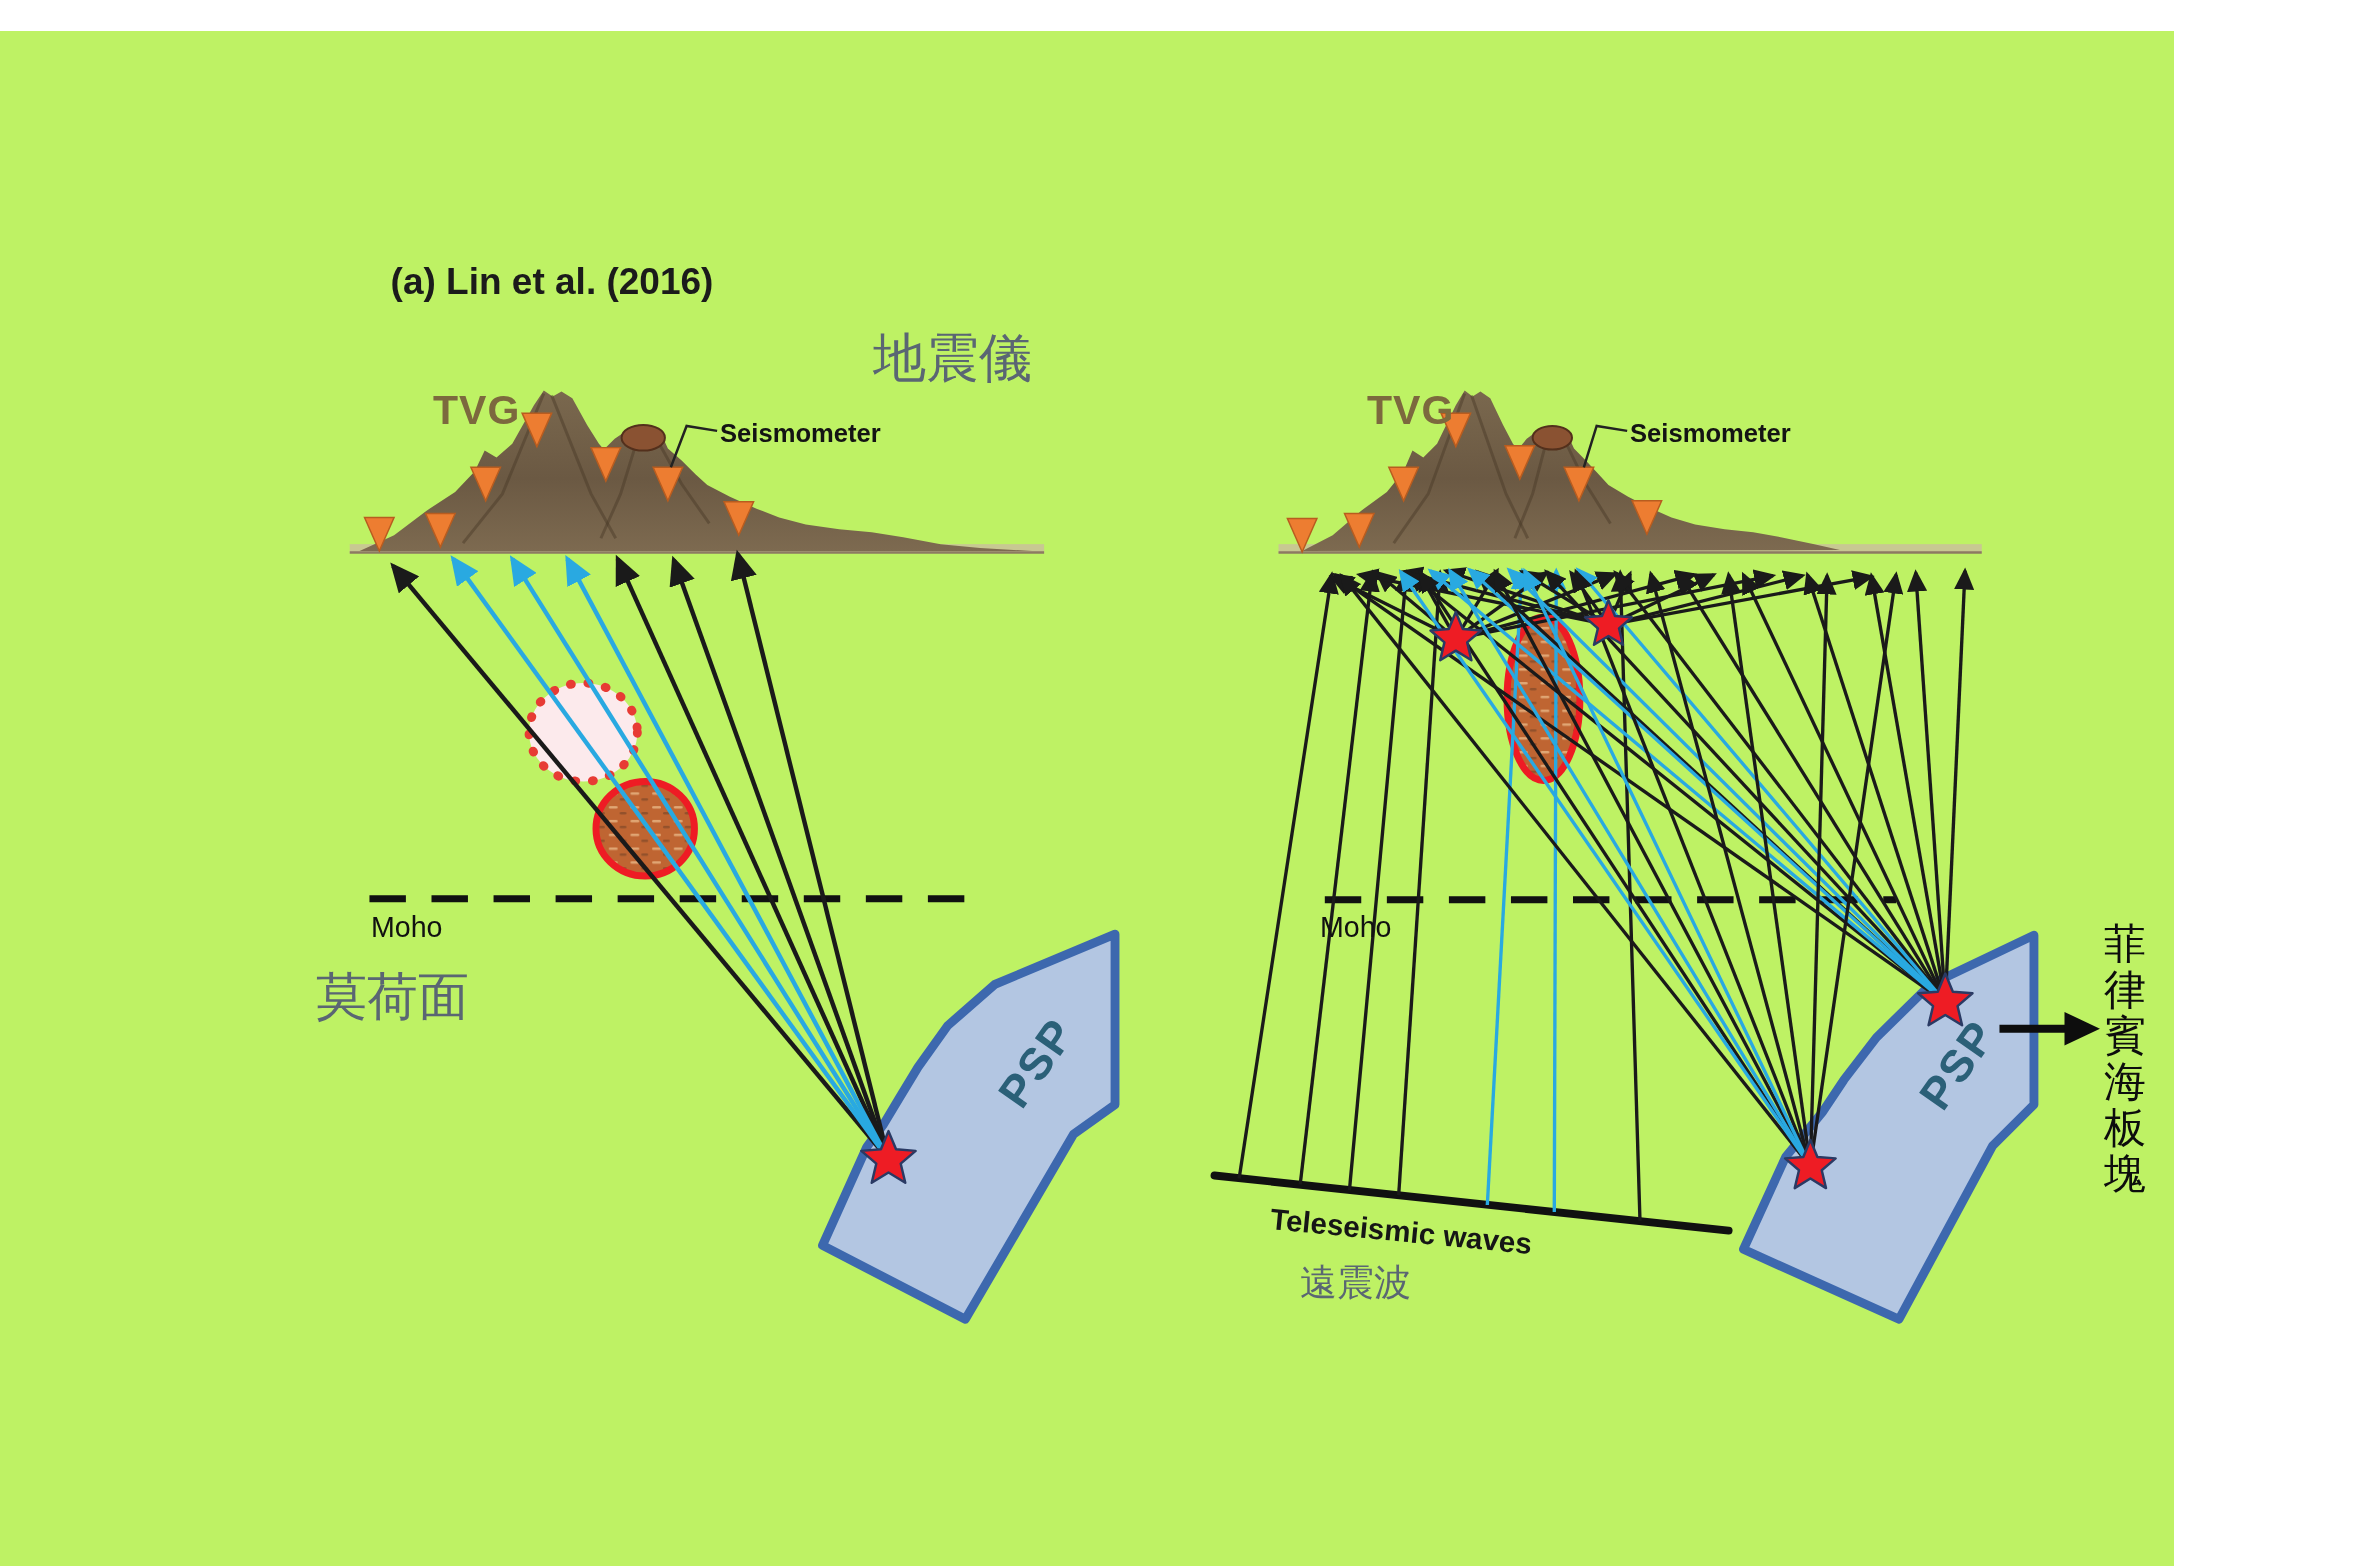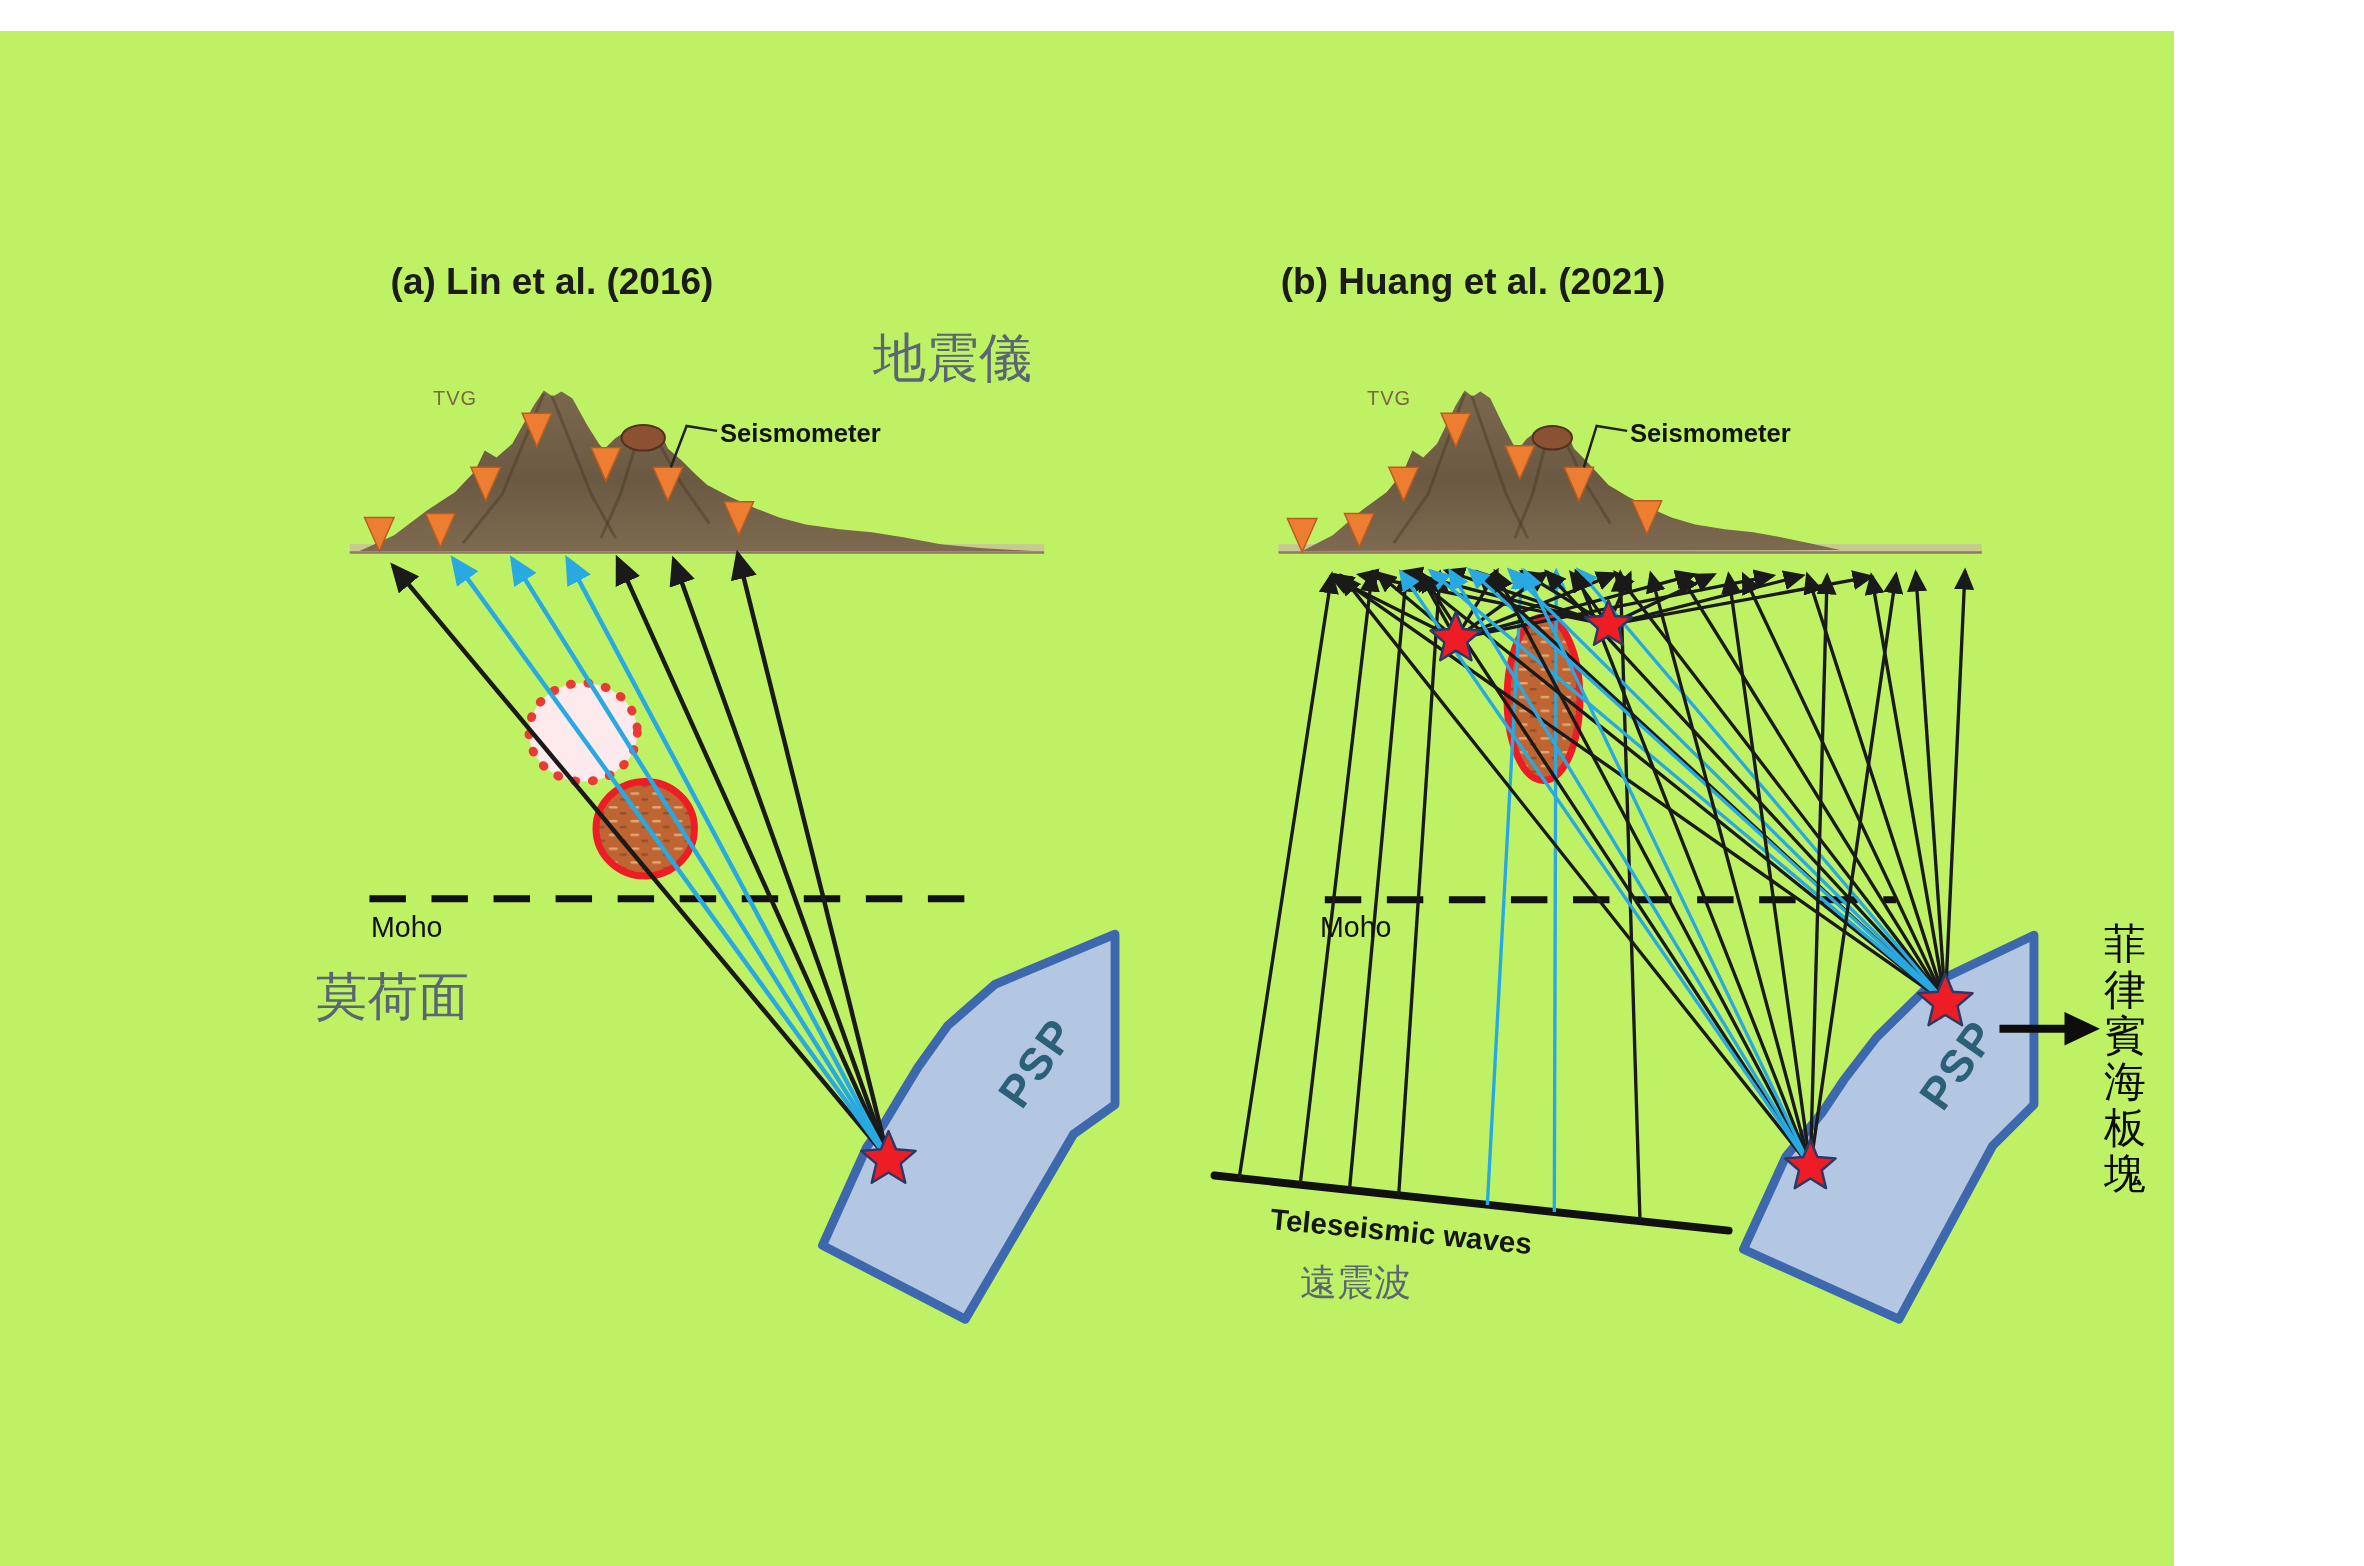--- a/index.html
+++ b/index.html
@@ -1,21 +1,21 @@
 <!DOCTYPE html>
 <html><head>
 <meta charset="utf-8">
 <style>
   html,body{margin:0;padding:0;background:#fff;}
   #stage{position:relative;width:2174px;height:1566px;background:#bef264;overflow:hidden;
          font-family:"Liberation Sans",sans-serif;margin-top:31px;}
   #stage svg{position:absolute;left:0;top:0;}
   .lbl{position:absolute;white-space:nowrap;color:#111;font-family:"Liberation Sans",sans-serif;}
   .title{font-size:37px;font-weight:700;color:#1b1b1b;transform:translateX(-50%);}
-  .tvg{font-size:20px;font-weight:400;color:#7c693e;letter-spacing:1px;}
+  .tvg{font-size:41px;font-weight:700;color:#7c693e;letter-spacing:1px;}
   .seis{font-size:25.6px;font-weight:700;color:#141414;}
   .moho{font-size:28.6px;font-weight:400;color:#111;}
   .zh{color:#5a6673;}
   .zh-seis{font-size:53px;}
   .zh-moho{font-size:51px;}
   .zh-tele{font-size:37px;}
   .psp{font-size:45px;font-weight:700;color:#2b6078;letter-spacing:2px;
        transform:translate(-50%,-50%) rotate(-55deg);}
   .tele{font-size:29.6px;font-weight:700;color:#161616;transform:rotate(5.5deg);transform-origin:0 0;}
   .vert{width:47px;font-size:42px;line-height:46px;word-break:break-all;white-space:normal;color:#0d0d0d;}
@@ -149,21 +149,20 @@
         <line x1="2030" y1="1013" x2="2098" y2="1013" stroke="#0d0d0d" stroke-width="8"></line>
         <polygon points="2096,996 2132,1013 2096,1030" fill="#0d0d0d"></polygon>
         <polygon points="1478,590 1485.1415908153535,607.1704435183444 1503.6785259399692,608.6565411518765 1489.5553366729862,620.7545564816556 1493.8702018118968,638.8434588481235 1478,629.15 1462.1297981881032,638.8434588481235 1466.4446633270138,620.7545564816556 1452.3214740600308,608.6565411518765 1470.8584091846465,607.1704435183444" fill="#ee1c24" stroke="#2a3a64" stroke-width="2.5" stroke-linejoin="round"></polygon>
         <polygon points="1633,578 1639.6125840882903,593.8985588132819 1656.776412907379,595.2745751406263 1643.6993858083206,606.4764411867181 1647.6946313073117,623.2254248593737 1633,614.25 1618.3053686926883,623.2254248593737 1622.3006141916794,606.4764411867181 1609.223587092621,595.2745751406263 1626.3874159117097,593.8985588132819" fill="#ee1c24" stroke="#2a3a64" stroke-width="2.5" stroke-linejoin="round"></polygon>
         <polygon points="1975,957 1982.6705975424168,975.4423282234069 2002.5806389725594,977.0385071631265 1987.4112875376518,990.032671776593 1992.0457723164818,1009.4614928368735 1975,999.05 1957.9542276835182,1009.4614928368735 1962.5887124623482,990.032671776593 1947.4193610274406,977.0385071631265 1967.3294024575832,975.4423282234069" fill="#ee1c24" stroke="#2a3a64" stroke-width="2.5" stroke-linejoin="round"></polygon>
         <polygon points="1838,1126 1845.1415908153535,1143.1704435183444 1863.6785259399692,1144.6565411518764 1849.5553366729862,1156.7545564816555 1853.8702018118968,1174.8434588481236 1838,1165.15 1822.1297981881032,1174.8434588481236 1826.4446633270138,1156.7545564816555 1812.3214740600308,1144.6565411518764 1830.8584091846465,1143.1704435183444" fill="#ee1c24" stroke="#2a3a64" stroke-width="2.5" stroke-linejoin="round"></polygon>
       </g>
   </svg>
 
   <div class="lbl title" style="left:552px;top:230px">(a) Lin et al. (2016)</div>
-  <div class="lbl title" style="left:1473px;top:230px">(b) Huang et al. (2021)</div>
 
   <div class="lbl tvg" style="left:433px;top:356px">TVG</div>
   <div class="lbl tvg" style="left:1367px;top:356px">TVG</div>
 
   <div class="lbl zh zh-seis" style="left:873px;top:292px">地震儀</div>
 
   <div class="lbl seis" style="left:720px;top:388px">Seismometer</div>
   <div class="lbl seis" style="left:1630px;top:388px">Seismometer</div>
 
   <div class="lbl moho" style="left:371px;top:880px">Moho</div>

